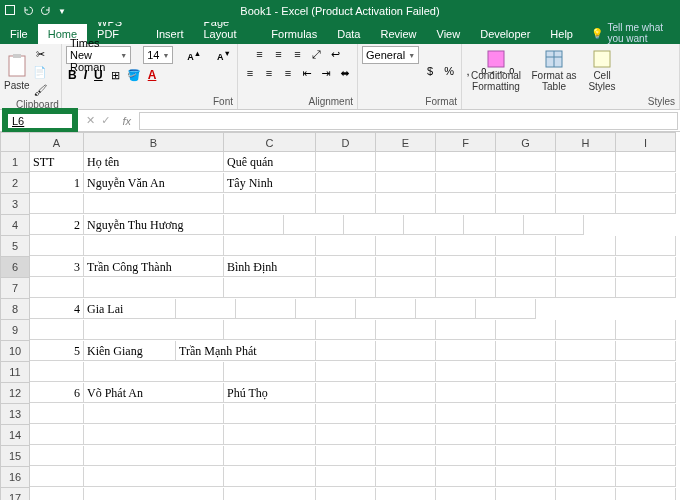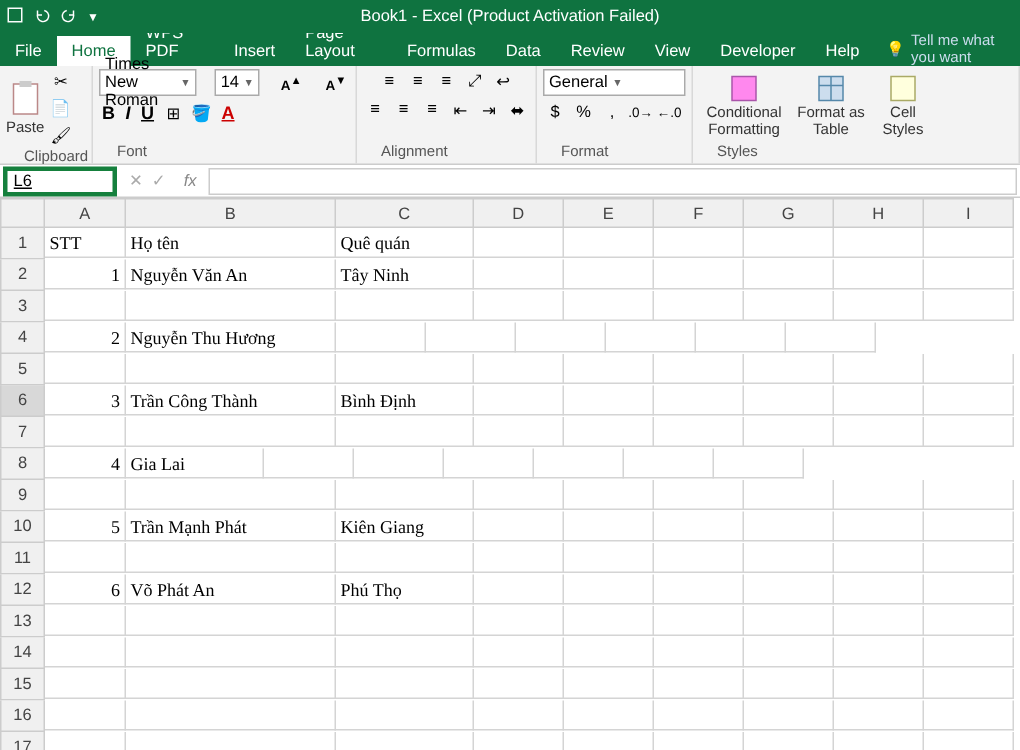--- a/index.html
+++ b/index.html
@@ -7,34 +7,34 @@
 .titlebar { height:22px; background:#0f7340; color:#fff; display:flex; align-items:center; justify-content:center; position:relative; }
 .qat { position:absolute; left:4px; display:flex; gap:6px; align-items:center; }
 .qat svg { width:12px; height:12px; }
 .title-text { font-size:11px; }
 .tabs { height:22px; background:#0f7340; display:flex; align-items:flex-end; }
 .tab { padding:4px 10px; color:#fff; font-size:11px; cursor:pointer; }
 .tab.active { background:#fff; color:#0f7340; }
 .tellme { margin-left:8px; display:flex; align-items:center; gap:4px; color:#cde; font-size:10px; }
 .ribbon { height:66px; background:#f3f3f3; border-bottom:1px solid #ccc; display:flex; }
 .group { border-right:1px solid #d8d8d8; display:flex; flex-direction:column; justify-content:space-between; padding:2px 4px 1px 4px; }
-.group-label { text-align:left; font-size:10px; color:#555; padding:1px 0;margin-left:12px; }
+.group-label { text-align:right; font-size:10px; color:#555; padding:1px 0;margin-left:12px; }
 .group-body { display:flex; align-items:center; gap:3px; flex:1; }
 .vstack { display:flex; flex-direction:column; align-items:center; justify-content:center; gap:1px; font-size:10px; color:#333; cursor:pointer; }
 .smallbtns { display:flex; flex-direction:column; gap:2px; }
 .ib { width:16px; height:16px; display:flex; align-items:center; justify-content:center; background:#fff; border:1px solid #ccc; cursor:pointer; }
 .ib.bare { background:transparent; border:none; }
 .font-row { display:flex; align-items:center; gap:12px; }
 .combo { background:#fff; border:1px solid #aaa; height:18px; display:flex; align-items:center; padding:0 3px; font-size:11px; }
 .combo .dd { margin-left:3px; font-size:7px; color:#666; }
 .btnrow { display:flex; gap:3px; align-items:center; }
 .btn-txt { font-weight:bold; font-size:12px; cursor:pointer; padding:0 2px; }
 .mini { font-size:9px; }
 .namebox-row { height:22px; border-bottom:1px solid #ccc; display:flex; align-items:center; background:#fff; }
-.namebox { width:76px; border:3px solid #15803d; margin:2px; padding:1px 4px; font-size:11px;text-decoration:underline; }
+.namebox { width:76px; border:6px solid #15803d; margin:2px; padding:1px 4px; font-size:11px;text-decoration:underline; }
 .fx-sym { padding:0 6px; color:#888; font-style:italic; }
 .fx-actions { display:flex; gap:6px; padding:0 6px; color:#aaa; font-size:11px; }
 .formula-input { flex:1; border:1px solid #ccc; margin:2px; height:18px; padding:1px 4px; font-size:11px; }
 .grid { display:flex; }
 .corner { width:30px; height:20px; border:1px solid #ccc; background:#f0f0f0; }
 .colheads { display:flex; }
 .ch { height:20px; border:1px solid #ccc; border-left:none; background:#f0f0f0; text-align:center; line-height:20px; font-size:11px; color:#444; }
 .rows { }
 .row { display:flex; }
 .rh { width:30px; border:1px solid #ccc; border-top:none; background:#f0f0f0; text-align:center; font-size:11px; color:#444; line-height:20px; }
@@ -142,21 +142,21 @@
         <span class="ib bare">≡</span>
         <span class="ib bare">⇤</span>
         <span class="ib bare">⇥</span>
         <span class="ib bare">⬌</span>
       </div>
     </div>
     <div class="group-label">Alignment</div>
   </div>
 
   <div class="group" style="width:104px">
-    <div class="group-body" style="flex-direction:column;gap:3px;align-items:stretch">
+    <div class="group-body" style="gap:3px;align-items:stretch">
       <div class="combo">
           <span>General</span>
           <span class="dd">▼</span>
         </div>
       <div class="btnrow">
         <span class="ib bare">$</span>
         <span class="ib bare">%</span>
         <span class="ib bare">,</span>
         <span class="ib bare mini">.0→</span>
         <span class="ib bare mini">←.0</span>
@@ -320,22 +320,22 @@
         <div class="cell w-d"></div>
         <div class="cell w-e"></div>
         <div class="cell w-f"></div>
         <div class="cell w-g"></div>
         <div class="cell w-h"></div>
         <div class="cell w-i"></div>
       </div>
       <div class="row">
         <div class="rh">10</div>
         <div class="cell w-a col-a">5</div>
+        <div class="cell w-c">Kiên Giang</div>
         <div class="cell w-b">Trần Mạnh Phát</div>
-        <div class="cell w-c">Kiên Giang</div>
         <div class="cell w-d"></div>
         <div class="cell w-e"></div>
         <div class="cell w-f"></div>
         <div class="cell w-g"></div>
         <div class="cell w-h"></div>
         <div class="cell w-i"></div>
       </div>
       <div class="row">
         <div class="rh">11</div>
         <div class="cell w-a"></div>

